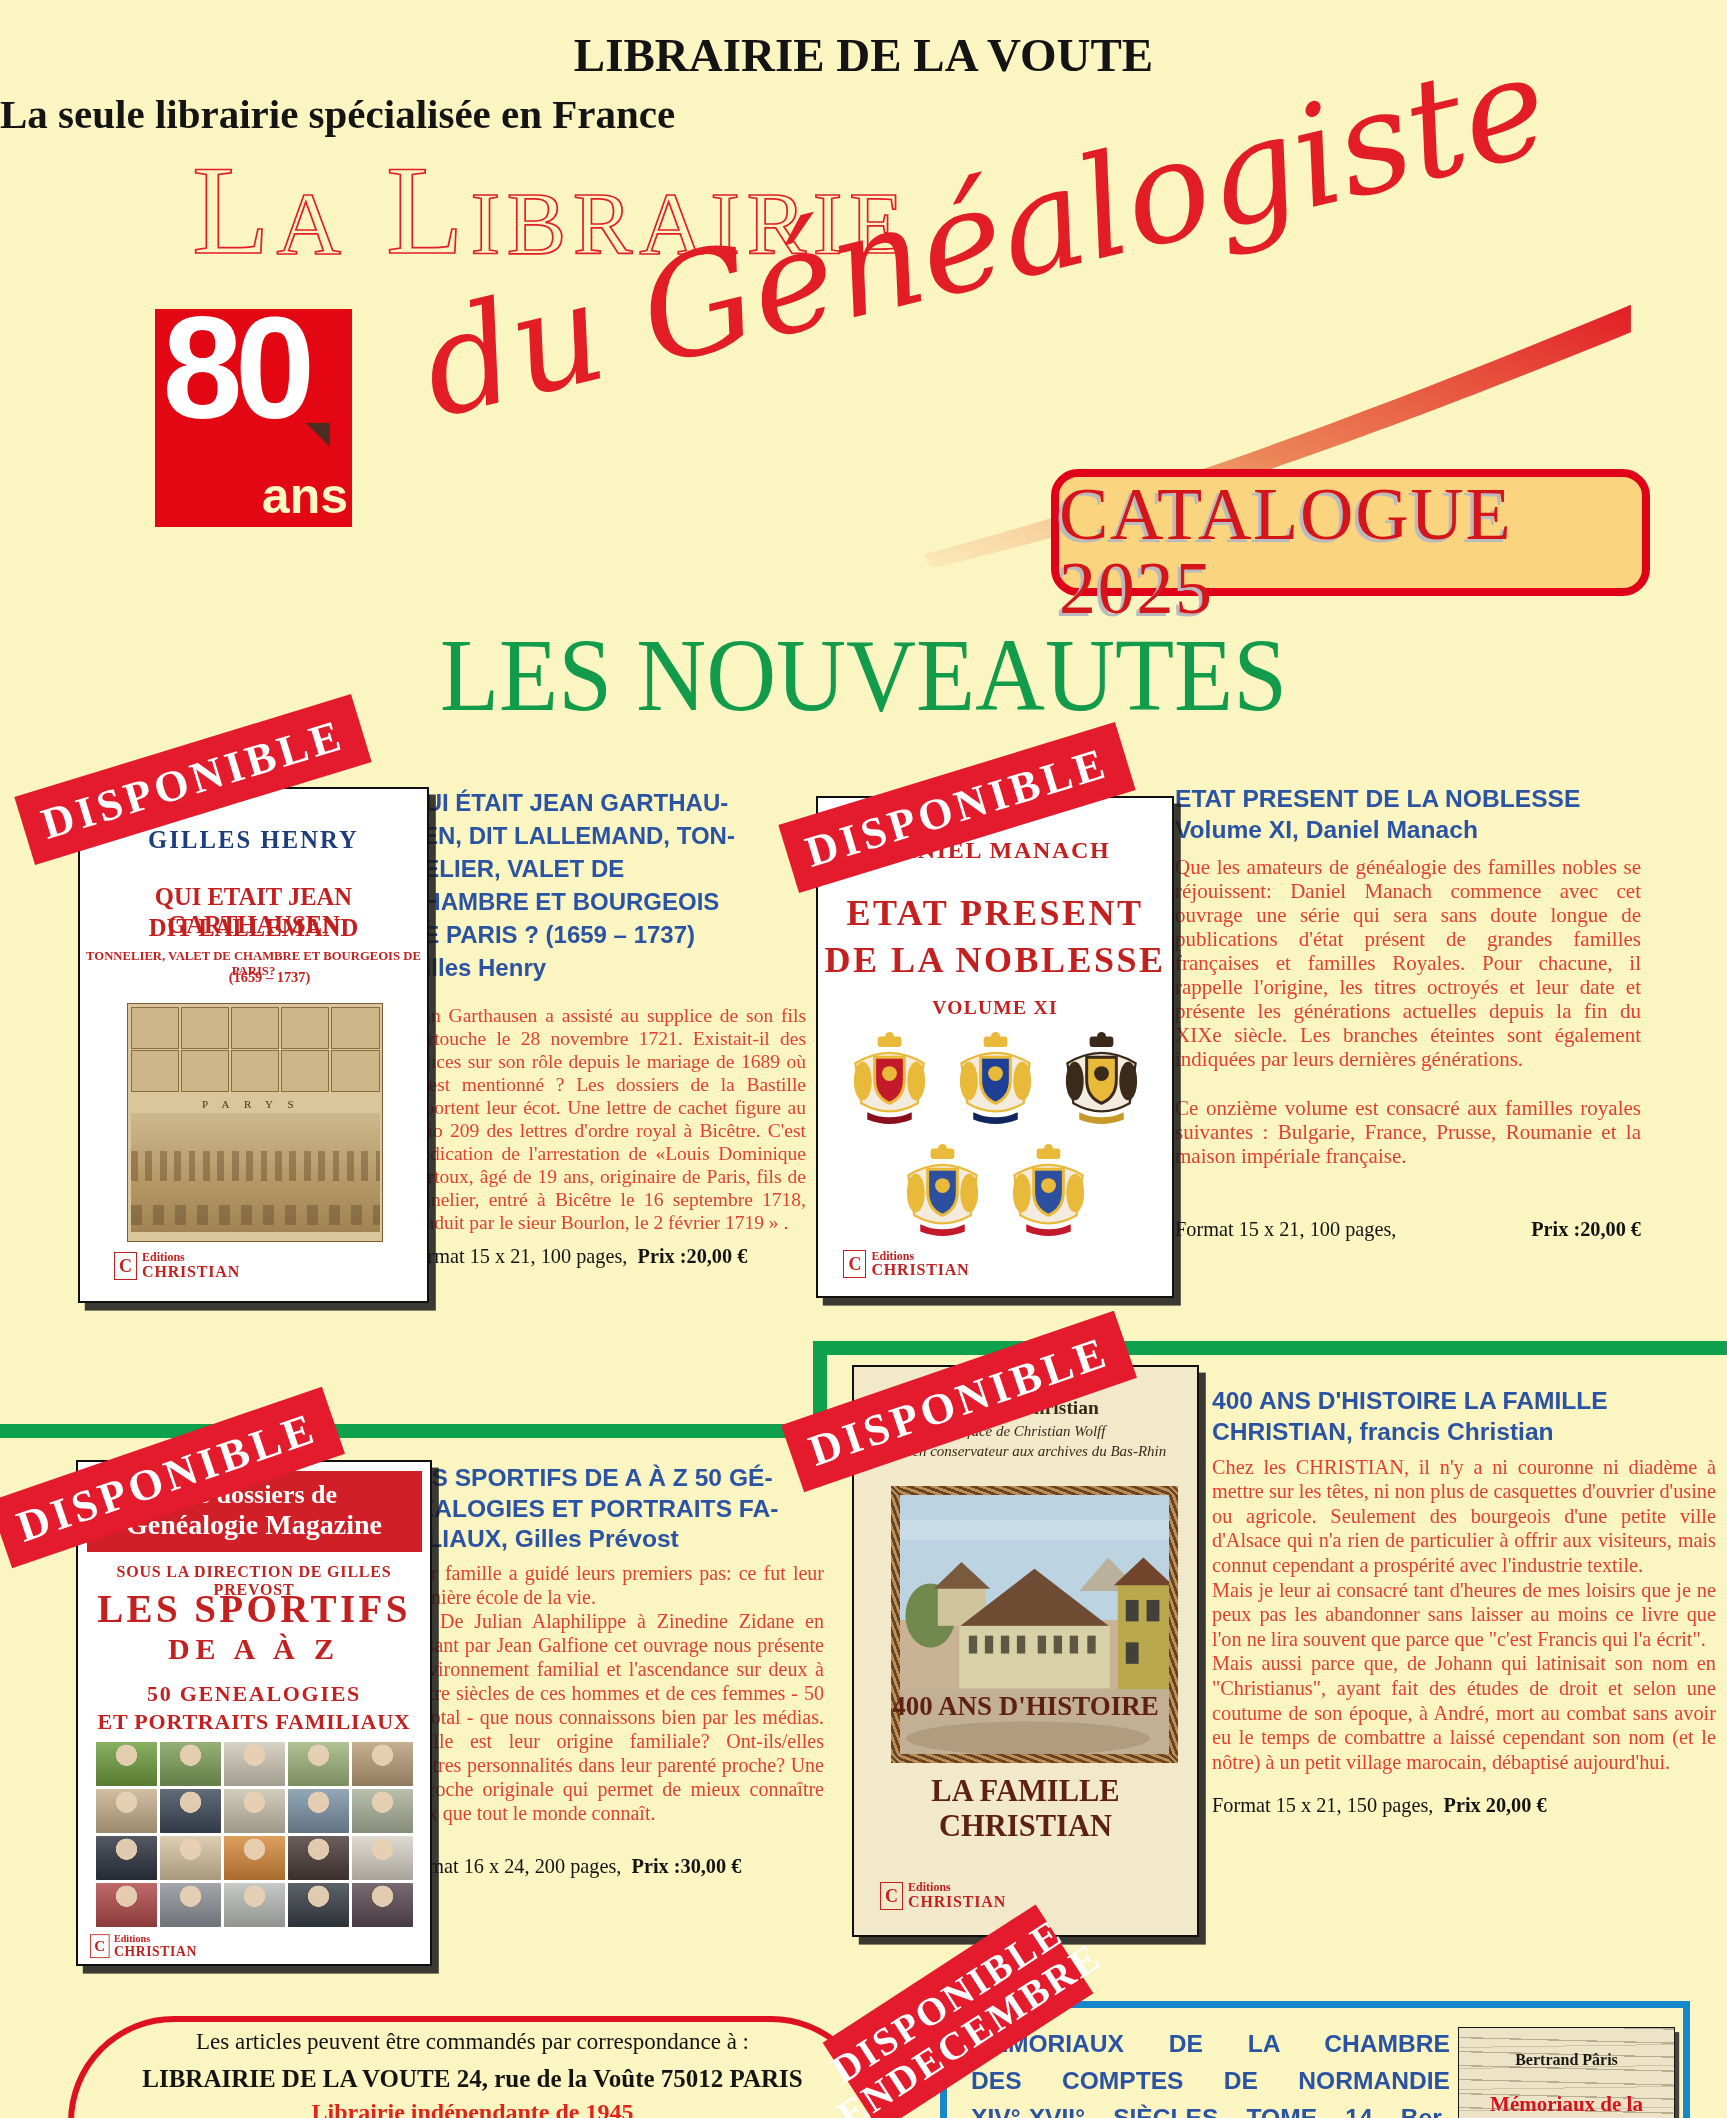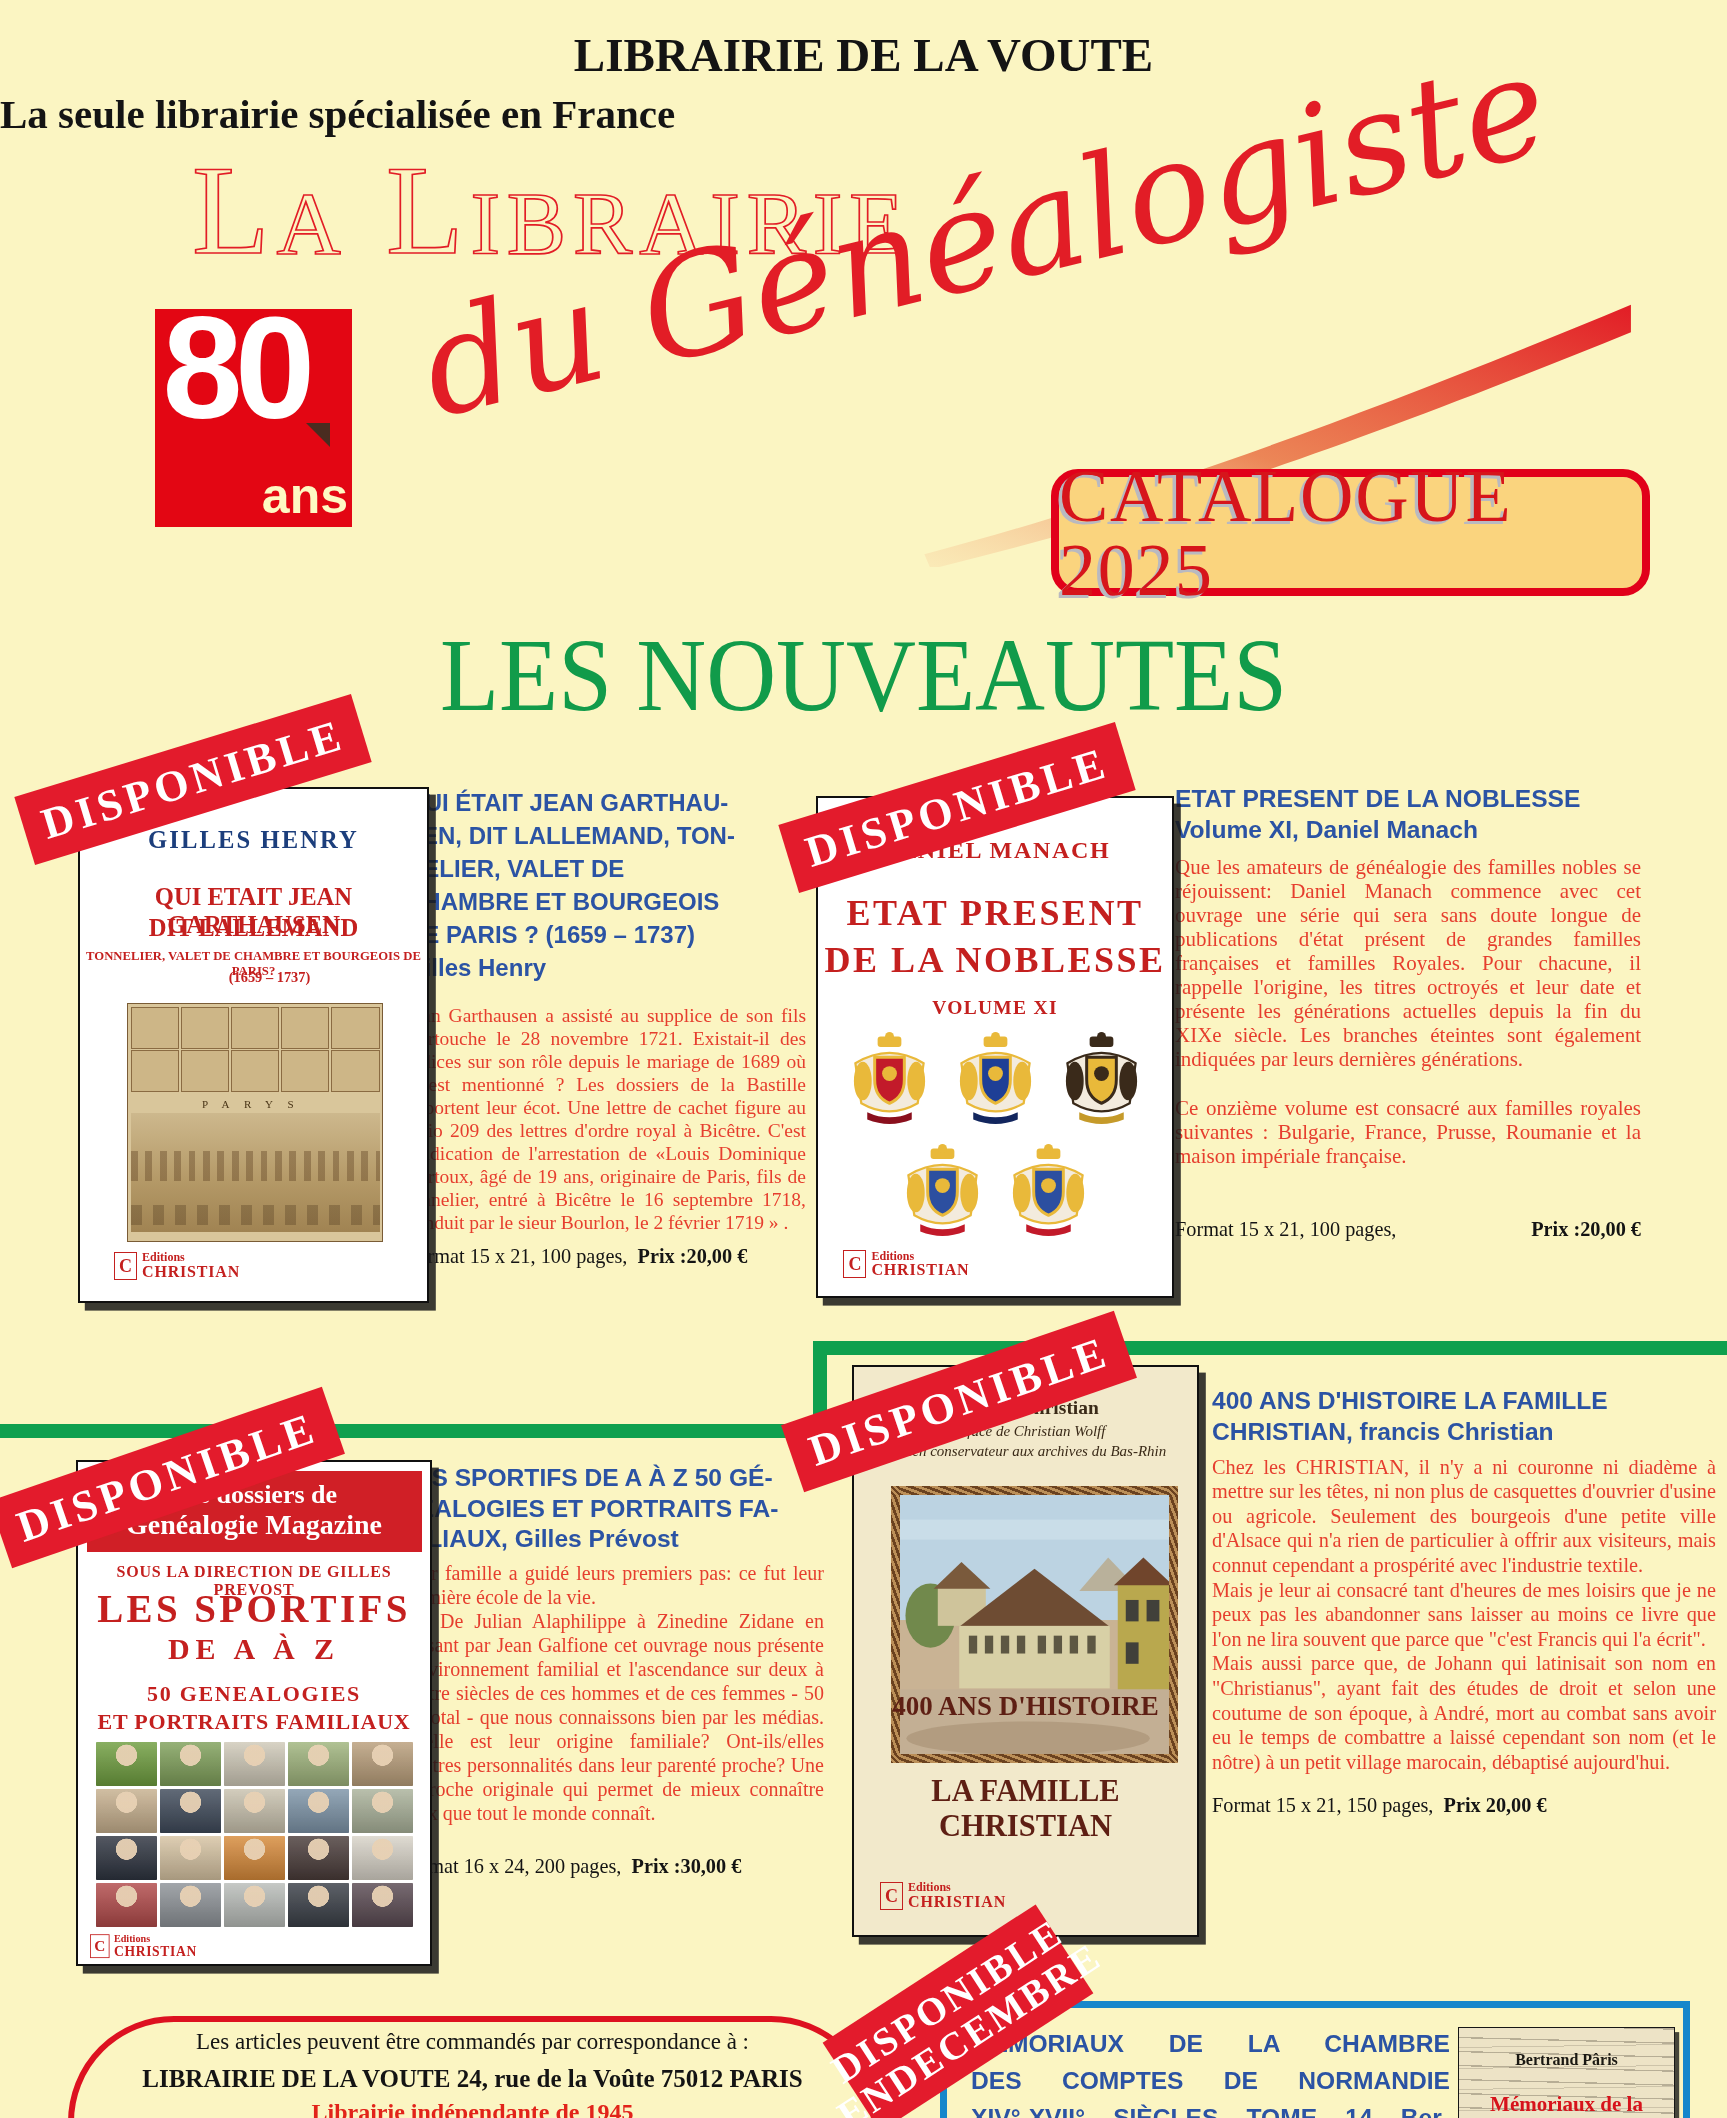--- a/index.html
+++ b/index.html
@@ -16,21 +16,21 @@
   #store-name{left:0;top:30px;width:1727px;font:bold 47px/1.1 "Liberation Serif",serif;color:#141414;text-align:center}
   #store-sub{left:0;top:92px;width:1727px;font:bold 41px/1.1 "Liberation Serif",serif;color:#141414;text-align:left}
   #brand1{left:192px;top:147px;font-variant:small-caps;font-family:"Liberation Serif",serif;font-size:127px;line-height:1;letter-spacing:6.8px;color:#701a75;-webkit-text-fill-color:transparent;-webkit-text-stroke:1.7px #E21D26}
   #brand2wrap{left:458px;top:165px;width:1144px;height:381px}
   #brand2{display:block;transform:rotate(-13.5deg);transform-origin:4% 88%;font-family:"DejaVu Serif","Liberation Serif",serif;font-style:italic;font-size:140px;line-height:381px;color:#E21D26;white-space:nowrap}
   #swoosh{left:911px;top:292px;width:746px;height:275px;z-index:0}
   #badge80{left:155px;top:309px;width:197px;height:218px;background:#E30613;z-index:2}
   #badge80 .n{position:absolute;left:7.6px;top:-12px;font:bold 144px/1 "Liberation Sans",sans-serif;color:#fff;letter-spacing:-7.6px}
   #badge80 .a{position:absolute;right:4px;bottom:6px;font:bold 50px/1 "Liberation Sans",sans-serif;color:#fef9c3}
   #badge80 .fold{position:absolute;right:22px;top:114px;width:0;height:0;border-left:24.6px solid transparent;border-top:24.6px solid #4a2c20}
-  #cat-badge{left:1051px;top:469px;width:583px;height:111px;background:#FAD47E;border:8.5px solid #E1001A;border-radius:27px;display:flex;align-items:center;justify-content:center;z-index:2}
+  #cat-badge{left:1051px;top:469px;width:583px;height:111px;background:#FAD47E;border:8.5px solid #E1001A;border-radius:27px;display:flex;justify-content:center;z-index:2}
   #cat-badge span{font:74px/1 "Liberation Serif",serif;color:#D6151B;letter-spacing:1.7px;text-shadow:-3.4px 3.4px 0 #b9b9c0}
   #nouveautes{left:0;top:619px;width:1727px;text-align:center;font:103px/1.1 "Liberation Serif",serif;color:#119B4A;transform:scaleX(0.94)}
 
   
   .greenbar{position:absolute;background:#0FA04E;z-index:1}
 
   
   .stamp{position:absolute;background:#E31B2C;color:#fff;font-family:"Liberation Serif",serif;font-weight:bold;display:flex;align-items:center;justify-content:center;z-index:30;font-size:44px;letter-spacing:4.2px;white-space:nowrap}
   .stamp.two{flex-direction:column;font-size:39px;letter-spacing:2.5px;line-height:1.06}
 

